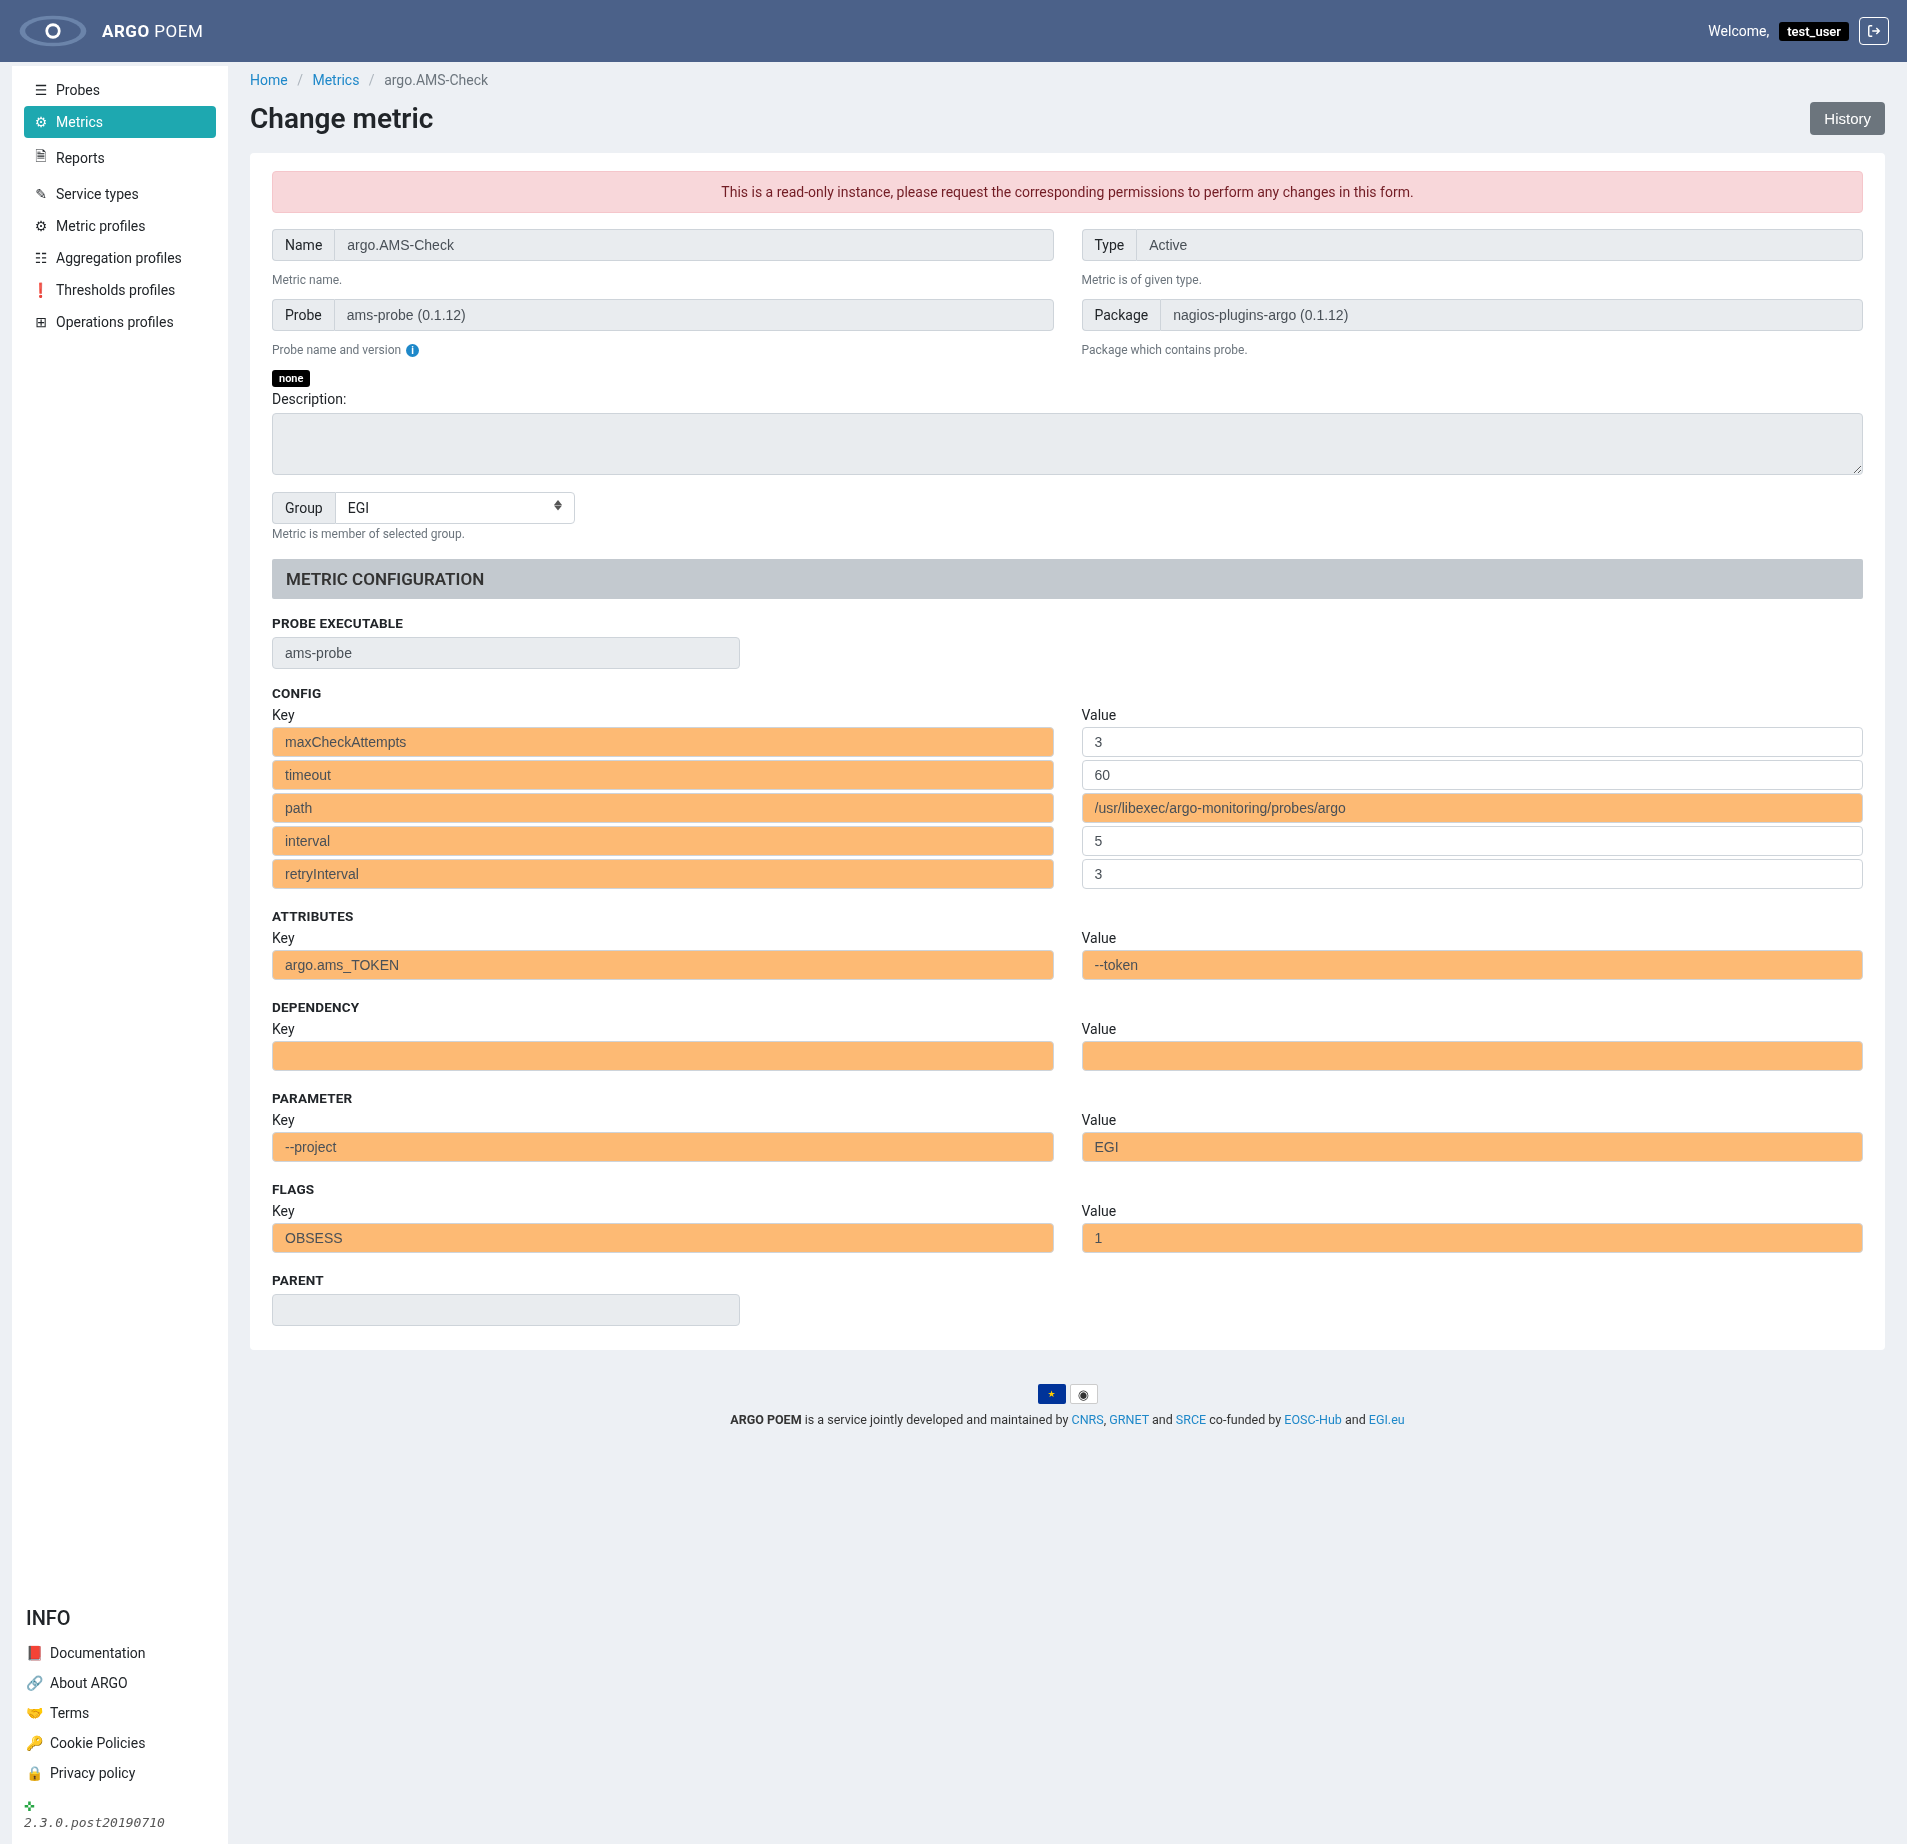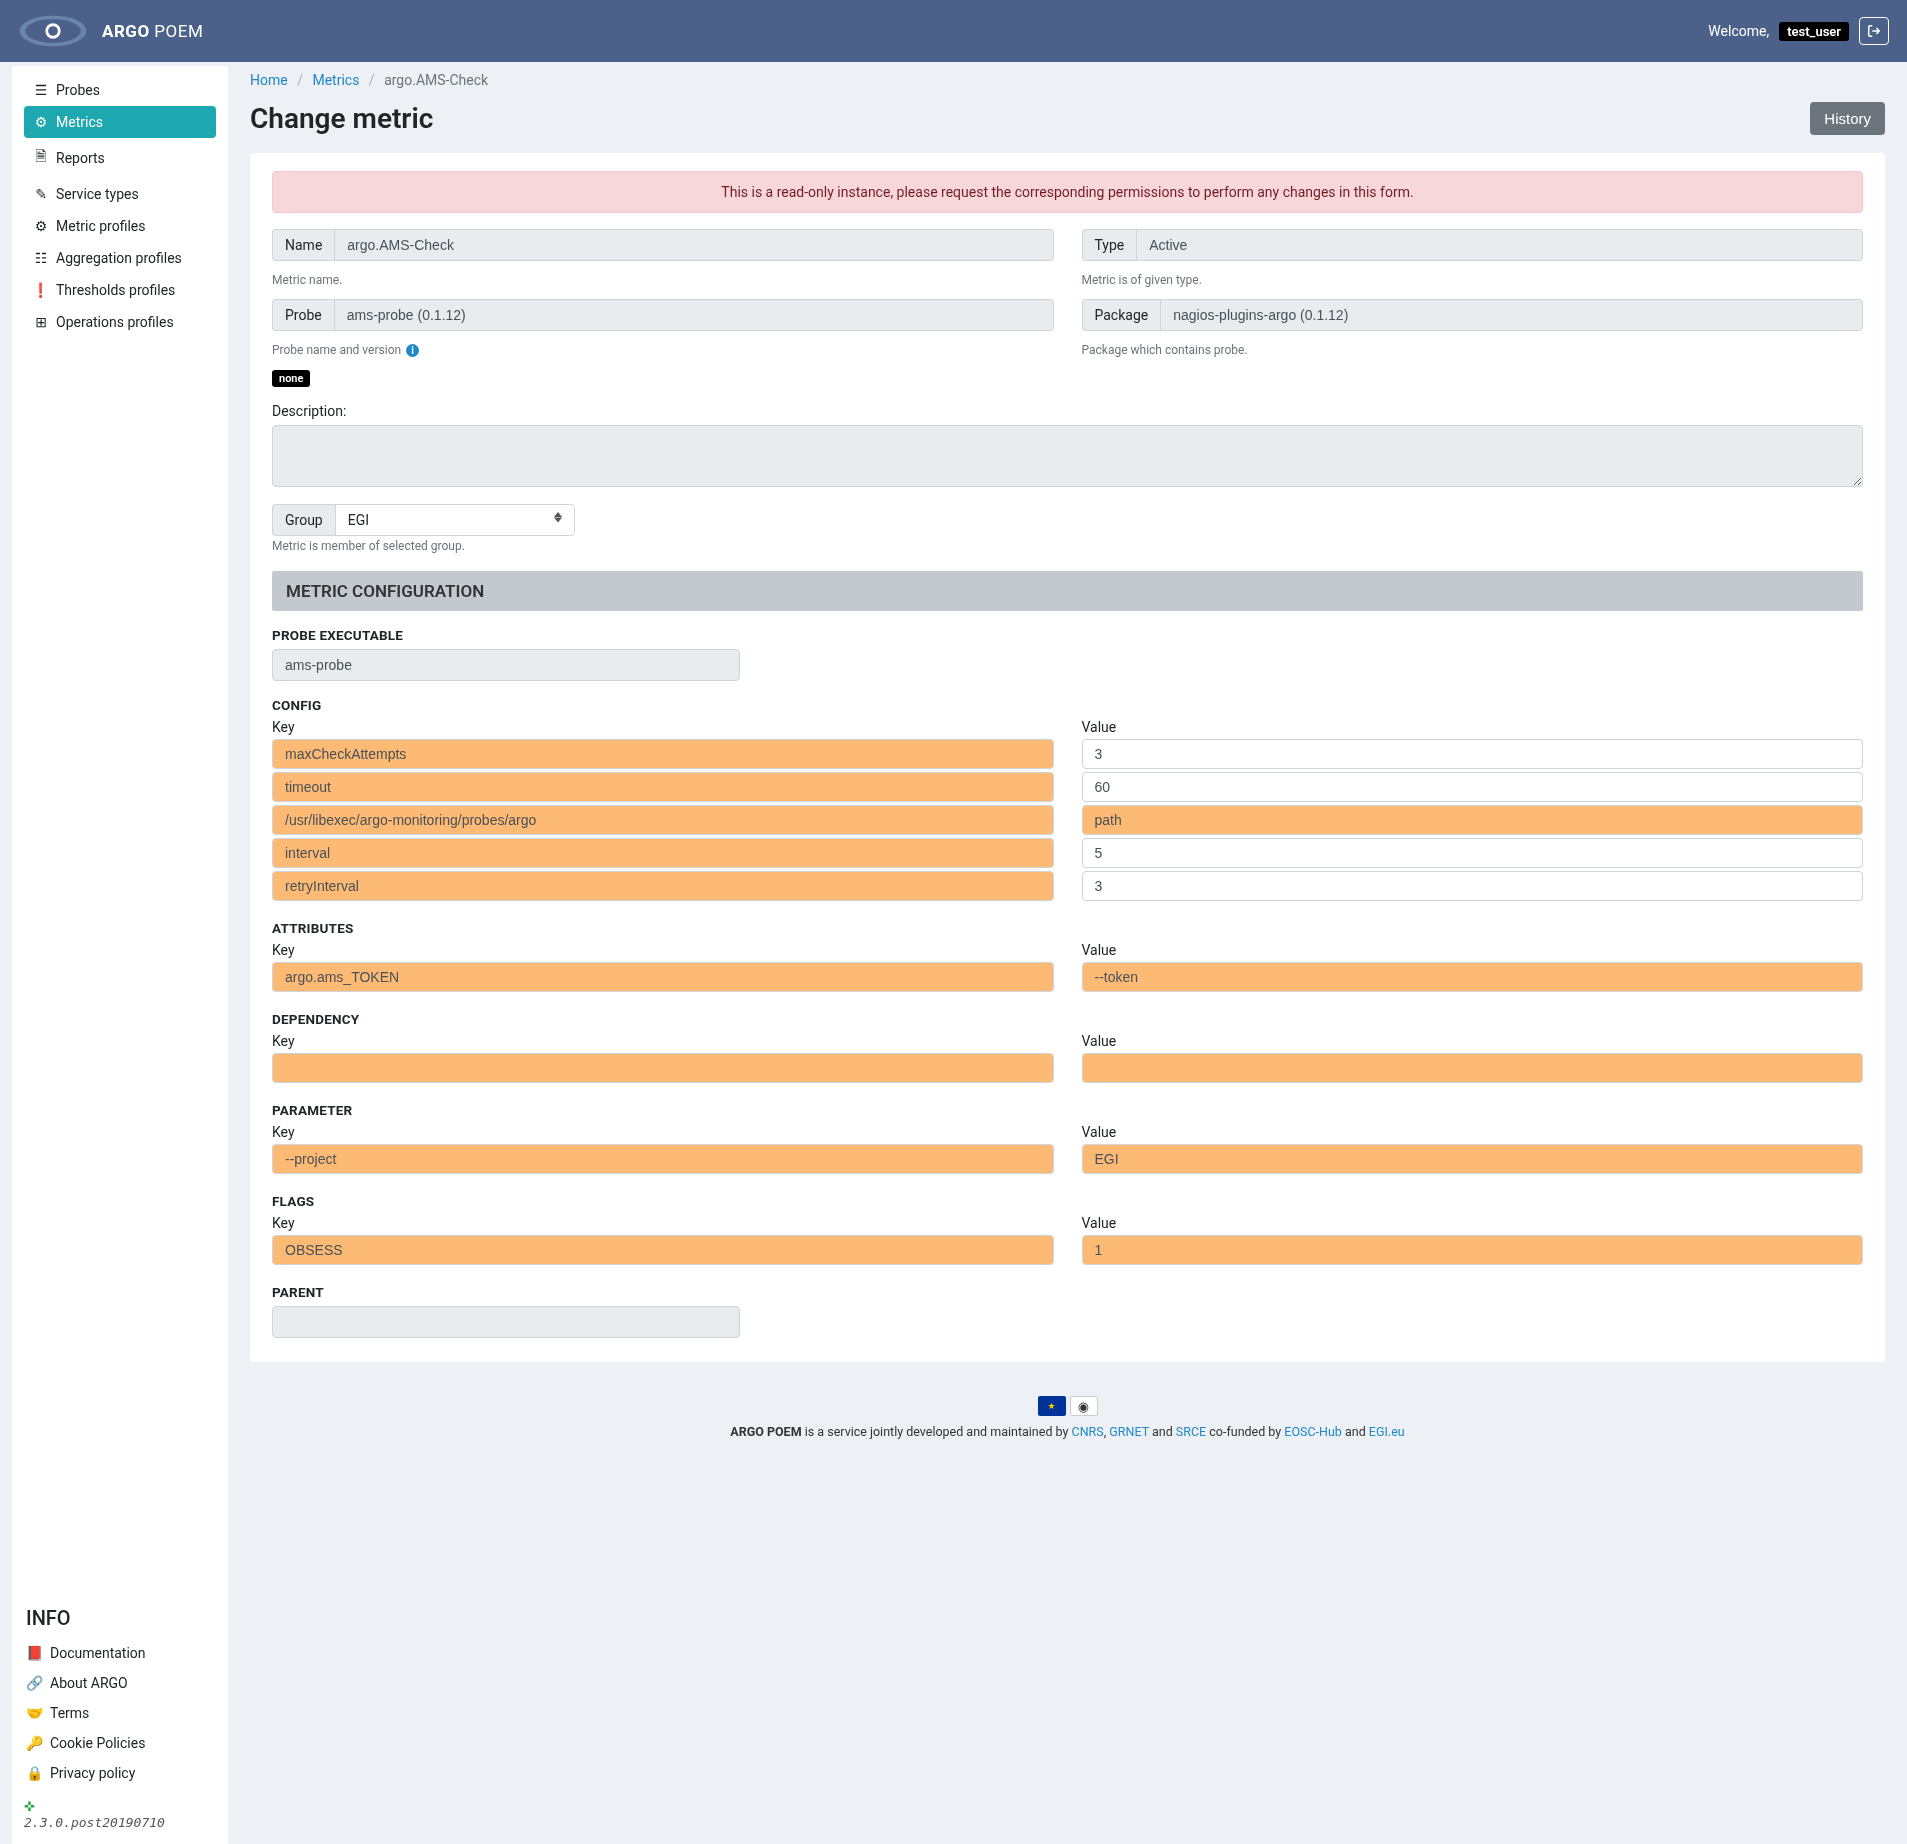--- a/index.html
+++ b/index.html
@@ -199,21 +199,21 @@
           <div class="input-group">
             <span class="ig-label">Package</span>
             <input class="ig-input" readonly="" value="nagios-plugins-argo (0.1.12)" style="">
           </div>
           <div class="help-text">Package which contains probe.</div>
         </div>
       </div>
 
       <span class="tag-none">none</span>
 
-      <label class="label-text" style="margin-top:16px">Description:</label>
+      <label class="label-text" style="margin-top:4px">Description:</label>
       <textarea class="textarea" readonly="" style=""></textarea>
 
       <div class="select-group">
         <span class="select-label">Group</span>
         <div class="select-box">EGI</div>
       </div>
       <div class="help-text">Metric is member of selected group.</div>
 
       <div class="section-header">METRIC CONFIGURATION</div>
 
@@ -232,22 +232,22 @@
       <div id="config-rows">
           <div class="kv-row">
             <div class="kv-col"><input class="kv-input" readonly="" value="maxCheckAttempts" style=""></div>
             <div class="kv-col"><input class="kv-input white" readonly="" value="3" style=""></div>
           </div>
           <div class="kv-row">
             <div class="kv-col"><input class="kv-input" readonly="" value="timeout" style=""></div>
             <div class="kv-col"><input class="kv-input white" readonly="" value="60" style=""></div>
           </div>
           <div class="kv-row">
+            <div class="kv-col"><input class="kv-input" readonly="" value="path" style=""></div>
             <div class="kv-col"><input class="kv-input" readonly="" value="/usr/libexec/argo-monitoring/probes/argo" style=""></div>
-            <div class="kv-col"><input class="kv-input" readonly="" value="path" style=""></div>
           </div>
           <div class="kv-row">
             <div class="kv-col"><input class="kv-input" readonly="" value="interval" style=""></div>
             <div class="kv-col"><input class="kv-input white" readonly="" value="5" style=""></div>
           </div>
           <div class="kv-row">
             <div class="kv-col"><input class="kv-input" readonly="" value="retryInterval" style=""></div>
             <div class="kv-col"><input class="kv-input white" readonly="" value="3" style=""></div>
           </div>
         </div>

